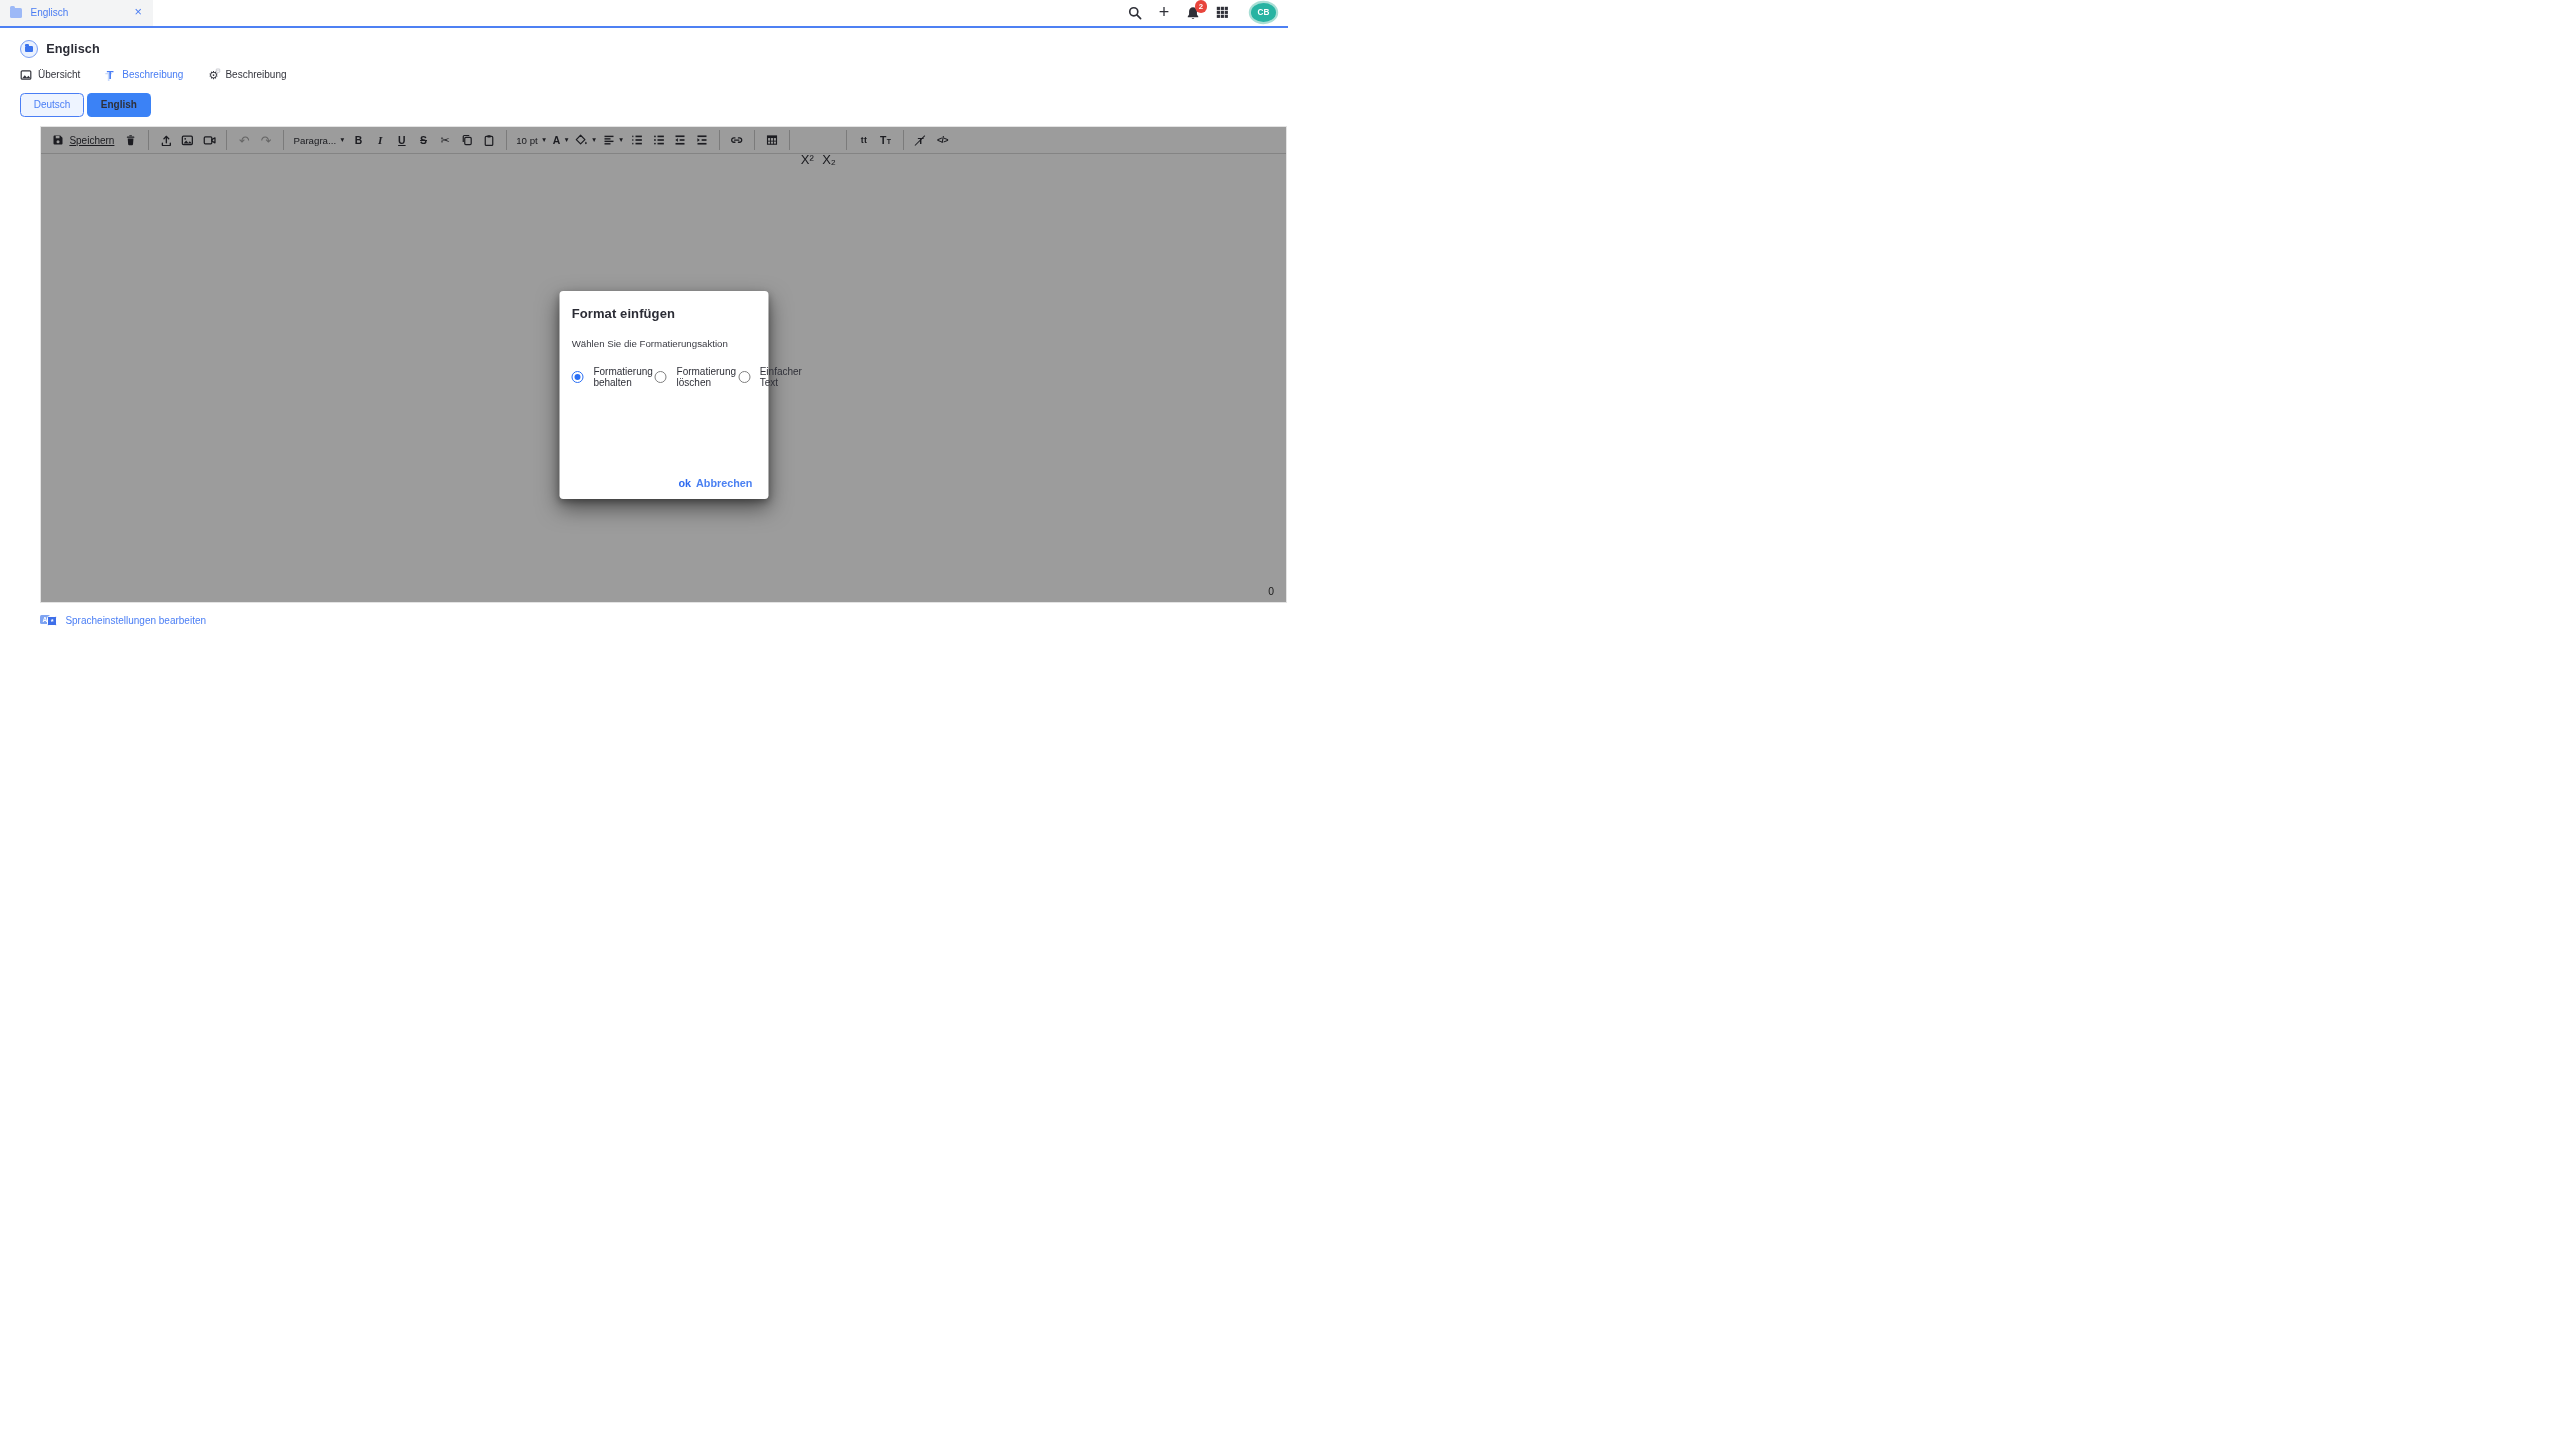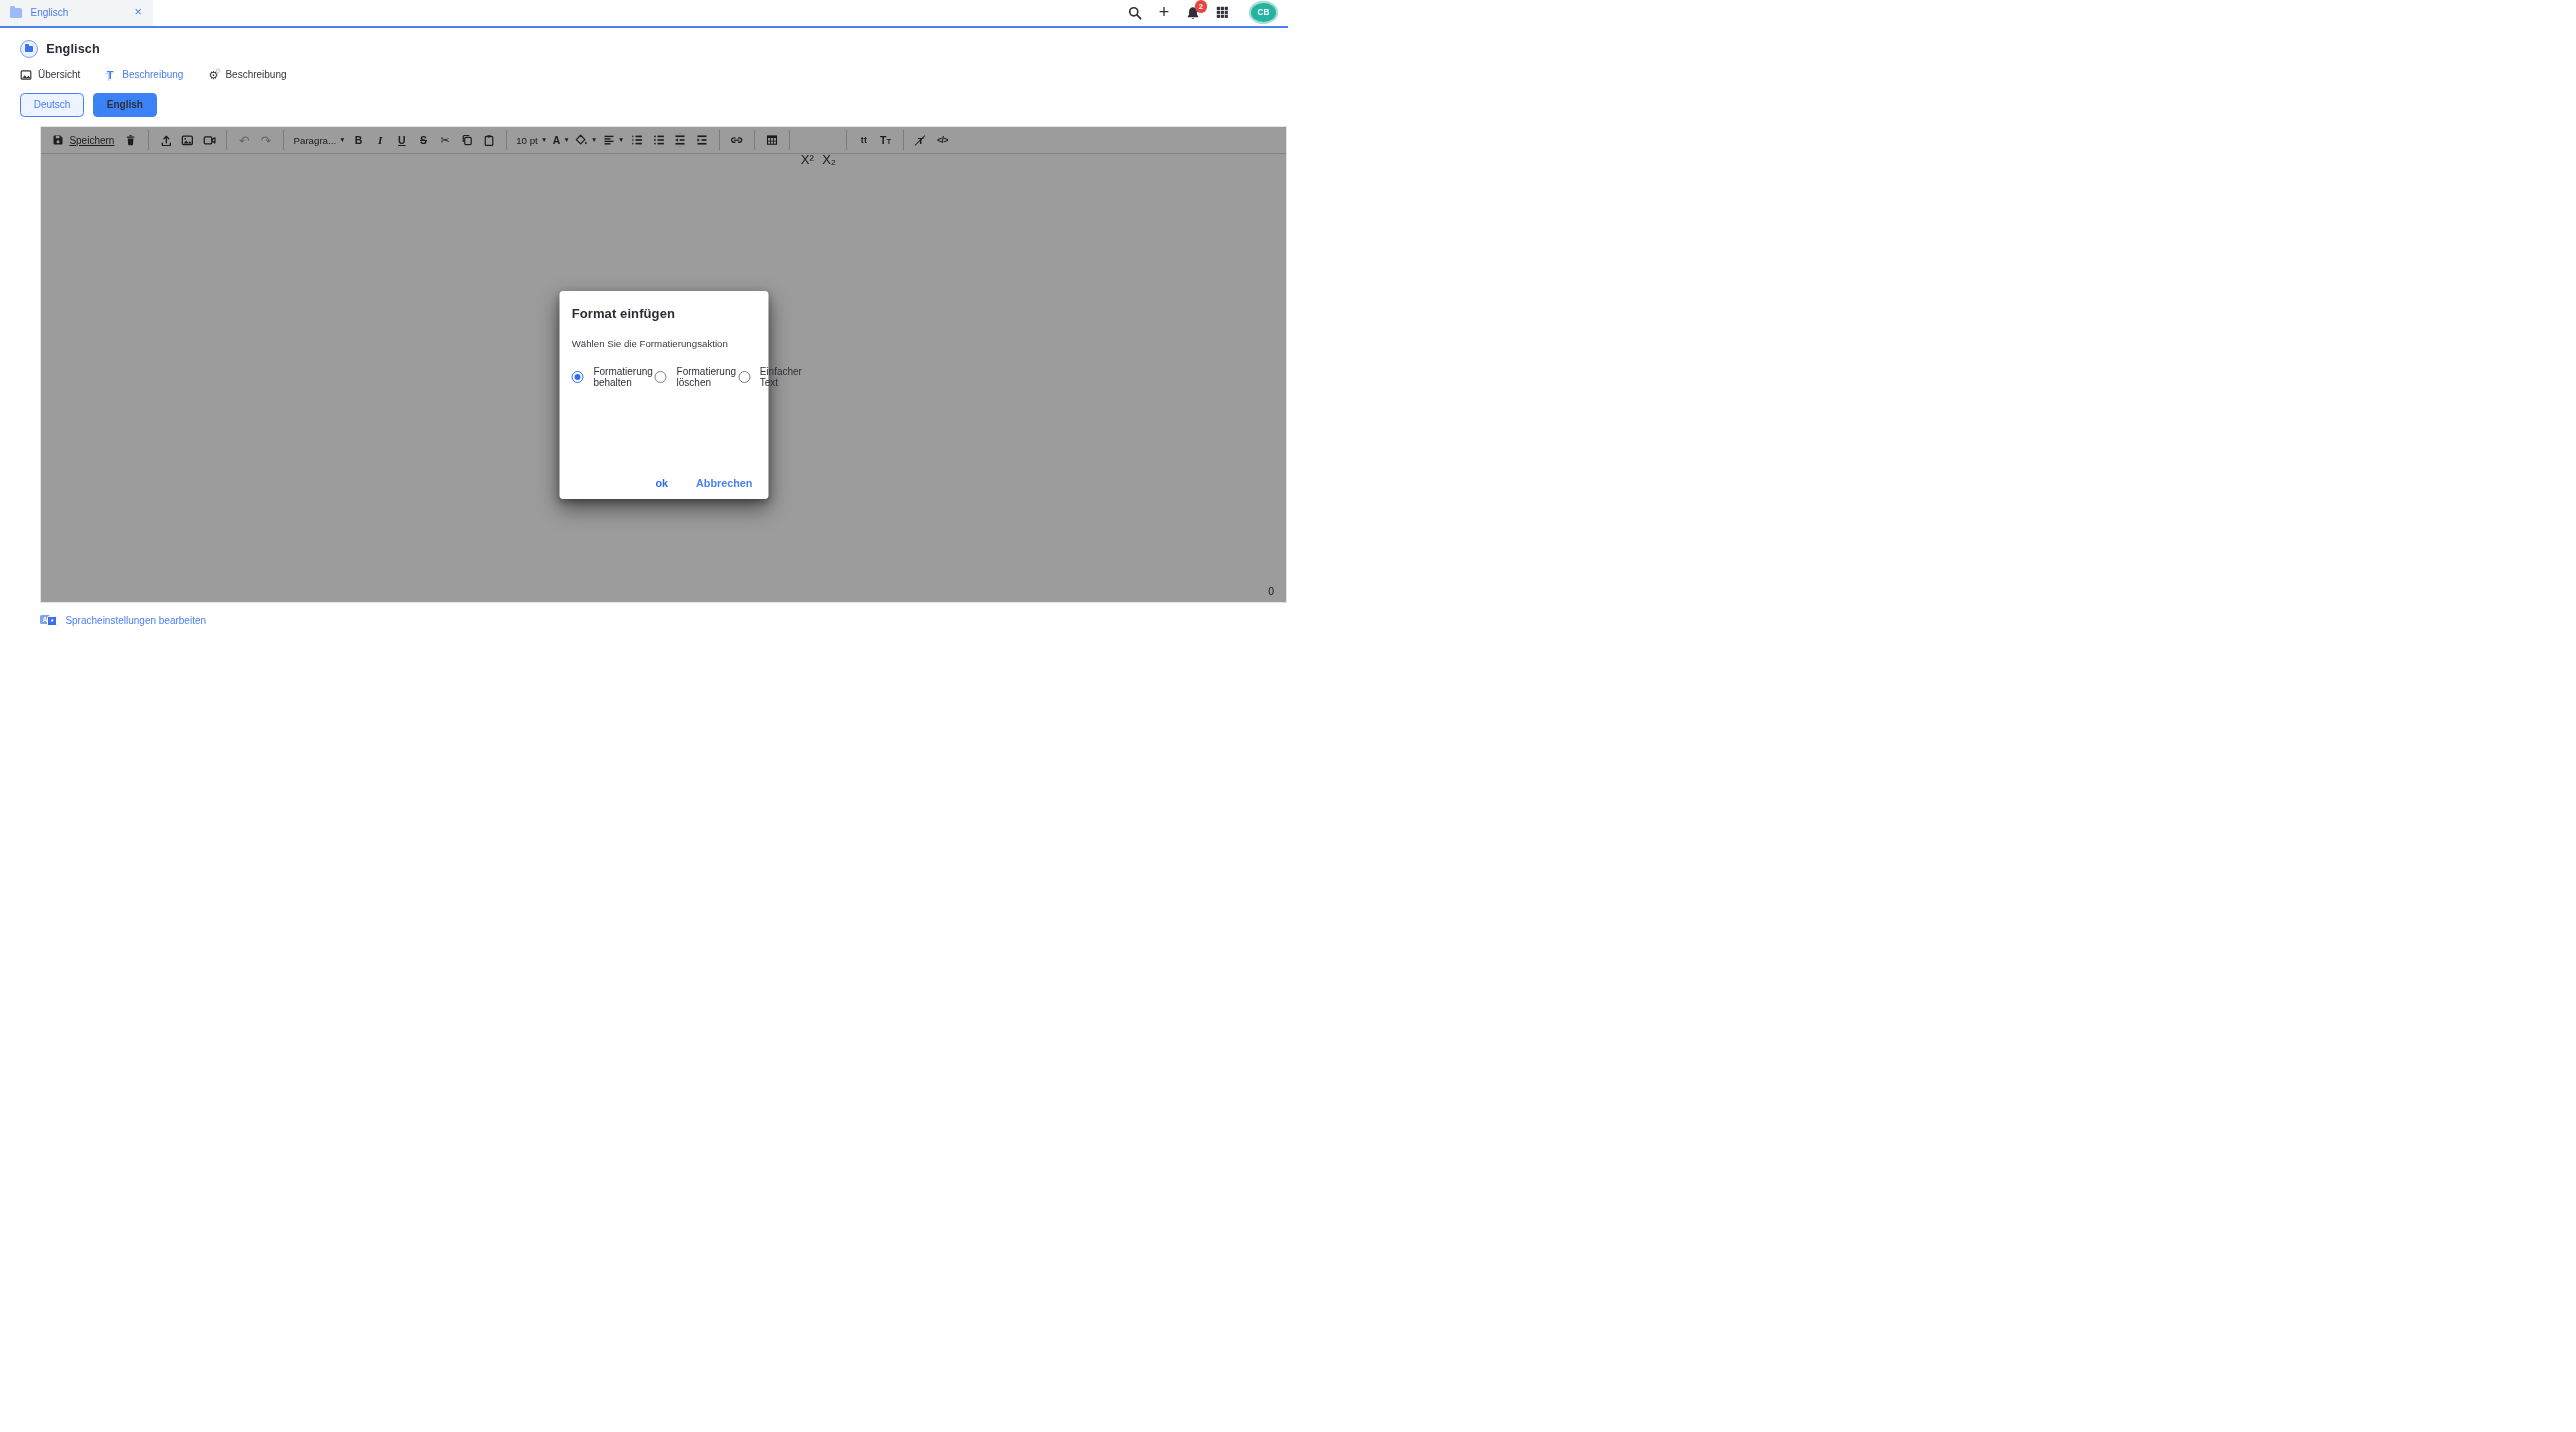--- a/index.html
+++ b/index.html
@@ -60,21 +60,21 @@
   .page-title { font-size:12.7px; font-weight:700; color:#2b2c35; letter-spacing:0.1px; }
   .nav-tabs { display:flex; align-items:center; gap:24px; margin-top:11.2px; }
   .nav-tab { display:flex; align-items:center; gap:6px; font-size:10px; color:#34353d; cursor:pointer; }
   .nav-tab.active { color:#477cf3; }
   .nav-tab .ico { width:12px; height:12px; display:flex; align-items:center; justify-content:center; }
   .t-icon { color:#4a7ef5; font-weight:700; font-size:11.2px; text-shadow:-1.5px 1.5px 0 #c9dafb; }
   .gear-wrap { position:relative; width:13.4px; height:12px; }
   .gear-main { font-size:11.2px; line-height:12px; color:#34353d; }
   .gear-small { position:absolute; right:-1.5px; top:-2.2px; font-size:6.7px; color:#b9bac2; }
   
-  .lang-row { display:flex; gap:9px; margin-top:12px; }
+  .lang-row { display:flex; gap:3px; margin-top:12px; }
   .lang-btn {
     height:24px; padding:0 12.7px; border-radius:4.5px; font-size:10px;
     display:flex; align-items:center; cursor:pointer; border:0.7px solid transparent;
   }
   .lang-btn.active { background:#eef4ff; border-color:#4a7ef5; color:#4a7ef5; }
   .lang-btn.idle { background:#3b82f6; color:#2f3038;font-weight:bold; }
   
   .editor {
     position:relative; margin:9px 0 0 20px; width:1247px; height:477px;
     background:#fff; border:0.7px solid #e3e3e3;
@@ -125,21 +125,21 @@
   .radio-group { margin-top:16.4px; display:flex; flex-direction:row; gap:2px; }
   .radio-row { display:flex; align-items:center; gap:9.7px; cursor:pointer; }
   .radio {
     width:12px; height:12px; border-radius:50%; border:1.5px solid #7f7f7f; flex:0 0 auto;
     display:flex; align-items:center; justify-content:center;
   }
   .radio-row.selected .radio { border-color:#2a6ff5; }
   .radio-row.selected .radio:after { content:""; width:6px; height:6px; border-radius:50%; background:#2a6ff5; }
   .radio-label { font-size:10px; color:#2f3038; }
   .dialog-actions {
-    position:absolute; right:15.6px; bottom:10.4px; display:flex; align-items:flex-start; gap:28px;
+    position:absolute; right:15.6px; bottom:10.4px; display:flex; align-items:flex-start; gap:5px;
   }
   .dlg-btn { font-size:10.8px; font-weight:700; cursor:pointer; }
   .dlg-btn.ok { color:#2f6bf0; }
   .dlg-btn.cancel { color:#4a80f2; }
   
   .footer-link { display:flex; align-items:center; gap:7.4px; margin:11.2px 0 0 20px; cursor:pointer; }
   .translate-ico { position:relative; width:18px; height:12.7px; }
   .translate-ico .sq1 {
     position:absolute; left:0; top:0.7px; width:9.7px; height:9.7px; background:#7fa4f2;
     border-radius:1.5px; color:#fff; font-size:6.7px; font-weight:700;

